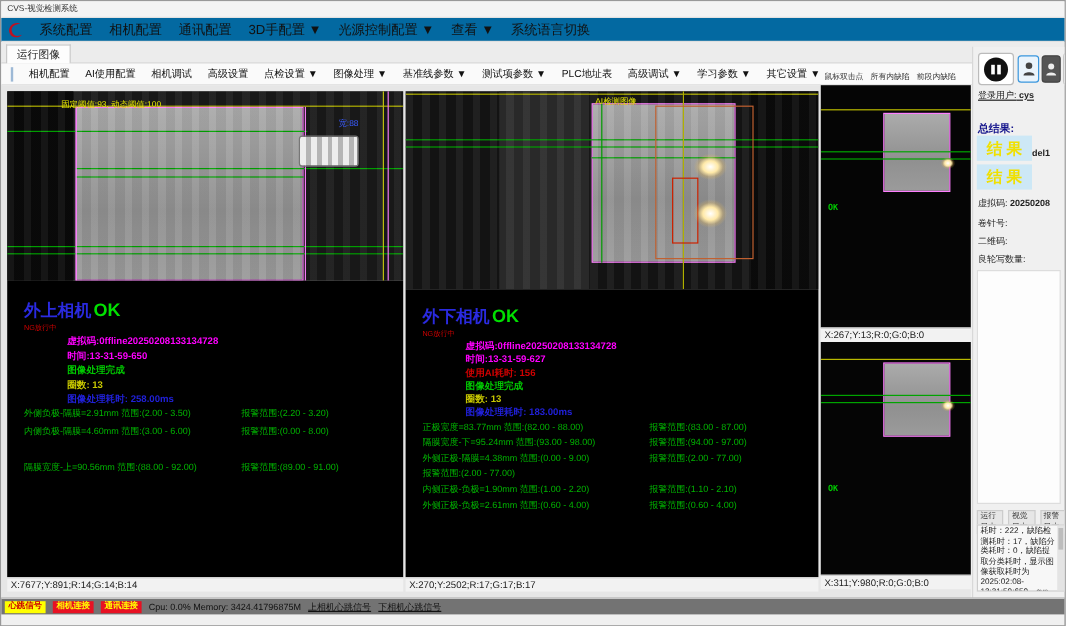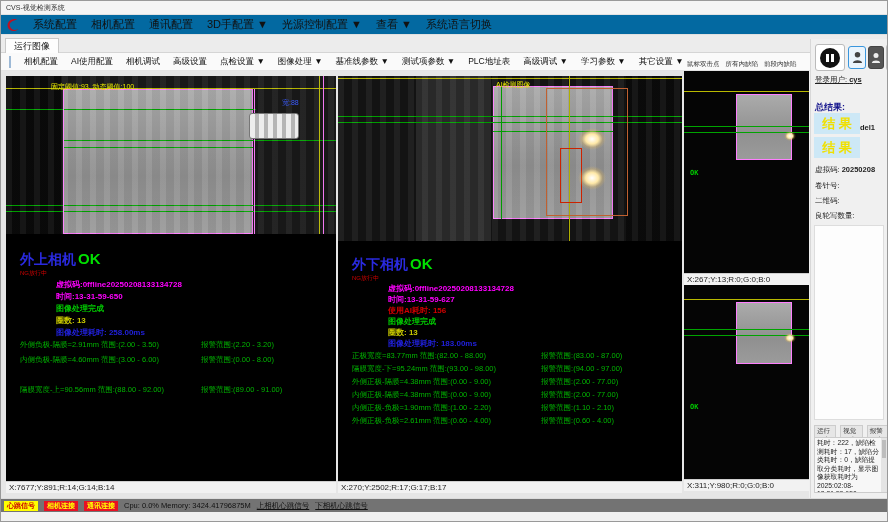--- a/index.html
+++ b/index.html
@@ -216,21 +216,20 @@
     </div>
     <div class="meas-row" style="top:123px;">
       <span class="mtext">隔膜宽度-下=95.24mm 范围:(93.00 - 98.00)</span>
       <span class="malarm">报警范围:(94.00 - 97.00)</span>
     </div>
     <div class="meas-row" style="top:136px;">
       <span class="mtext">外侧正极-隔膜=4.38mm 范围:(0.00 - 9.00)</span>
       <span class="malarm">报警范围:(2.00 - 77.00)</span>
     </div>
     <div class="meas-row" style="top:149px;">
-      <span class="mtext">内侧正极-隔膜=4.38mm 范围:(0.00 - 9.00)</span>
       <span class="malarm">报警范围:(2.00 - 77.00)</span>
     </div>
     <div class="meas-row" style="top:162px;">
       <span class="mtext">内侧正极-负极=1.90mm 范围:(1.00 - 2.20)</span>
       <span class="malarm">报警范围:(1.10 - 2.10)</span>
     </div>
     <div class="meas-row" style="top:175px;">
       <span class="mtext">外侧正极-负极=2.61mm 范围:(0.60 - 4.00)</span>
       <span class="malarm">报警范围:(0.60 - 4.00)</span>
     </div>

